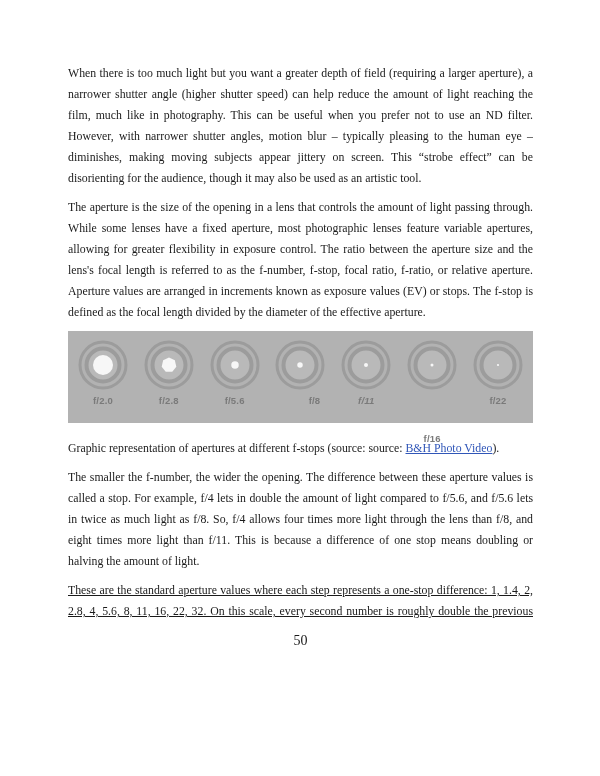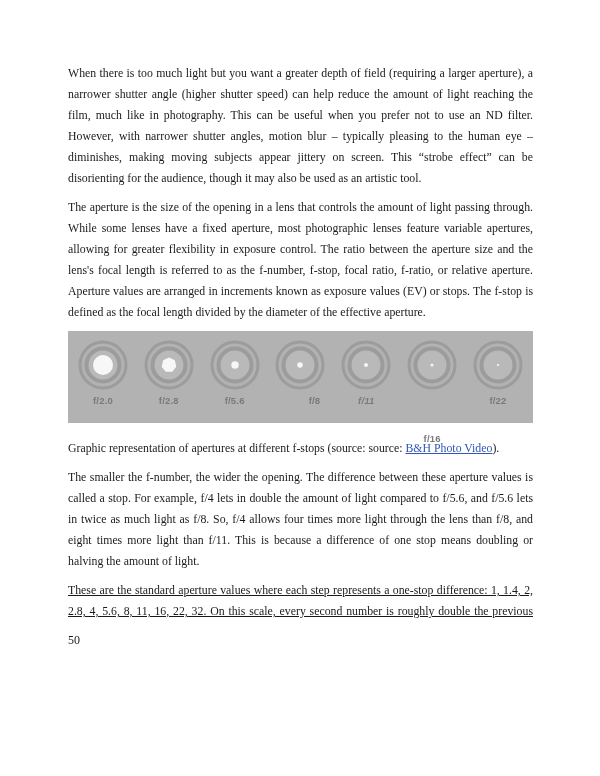--- a/index.html
+++ b/index.html
@@ -46,22 +46,22 @@
   .lens-label {
     font-family: "Liberation Sans", sans-serif;
     font-weight: bold;
     font-size: 9.5px;
     margin-top: 5px;
     letter-spacing: 0.2px;
   }
   .caption { margin-bottom: 8px; }
   a.doc-link { text-decoration: underline; cursor: pointer; }
   .page-number {
-    text-align: left;
-    font-size: 12px;
+    text-align: center;
+    font-size: 14px;
     line-height: 21px;
     margin-top: 0;
   }
 </style>
 </head>
 <body>
 
 <div class="page">
   <div class="content">
 

